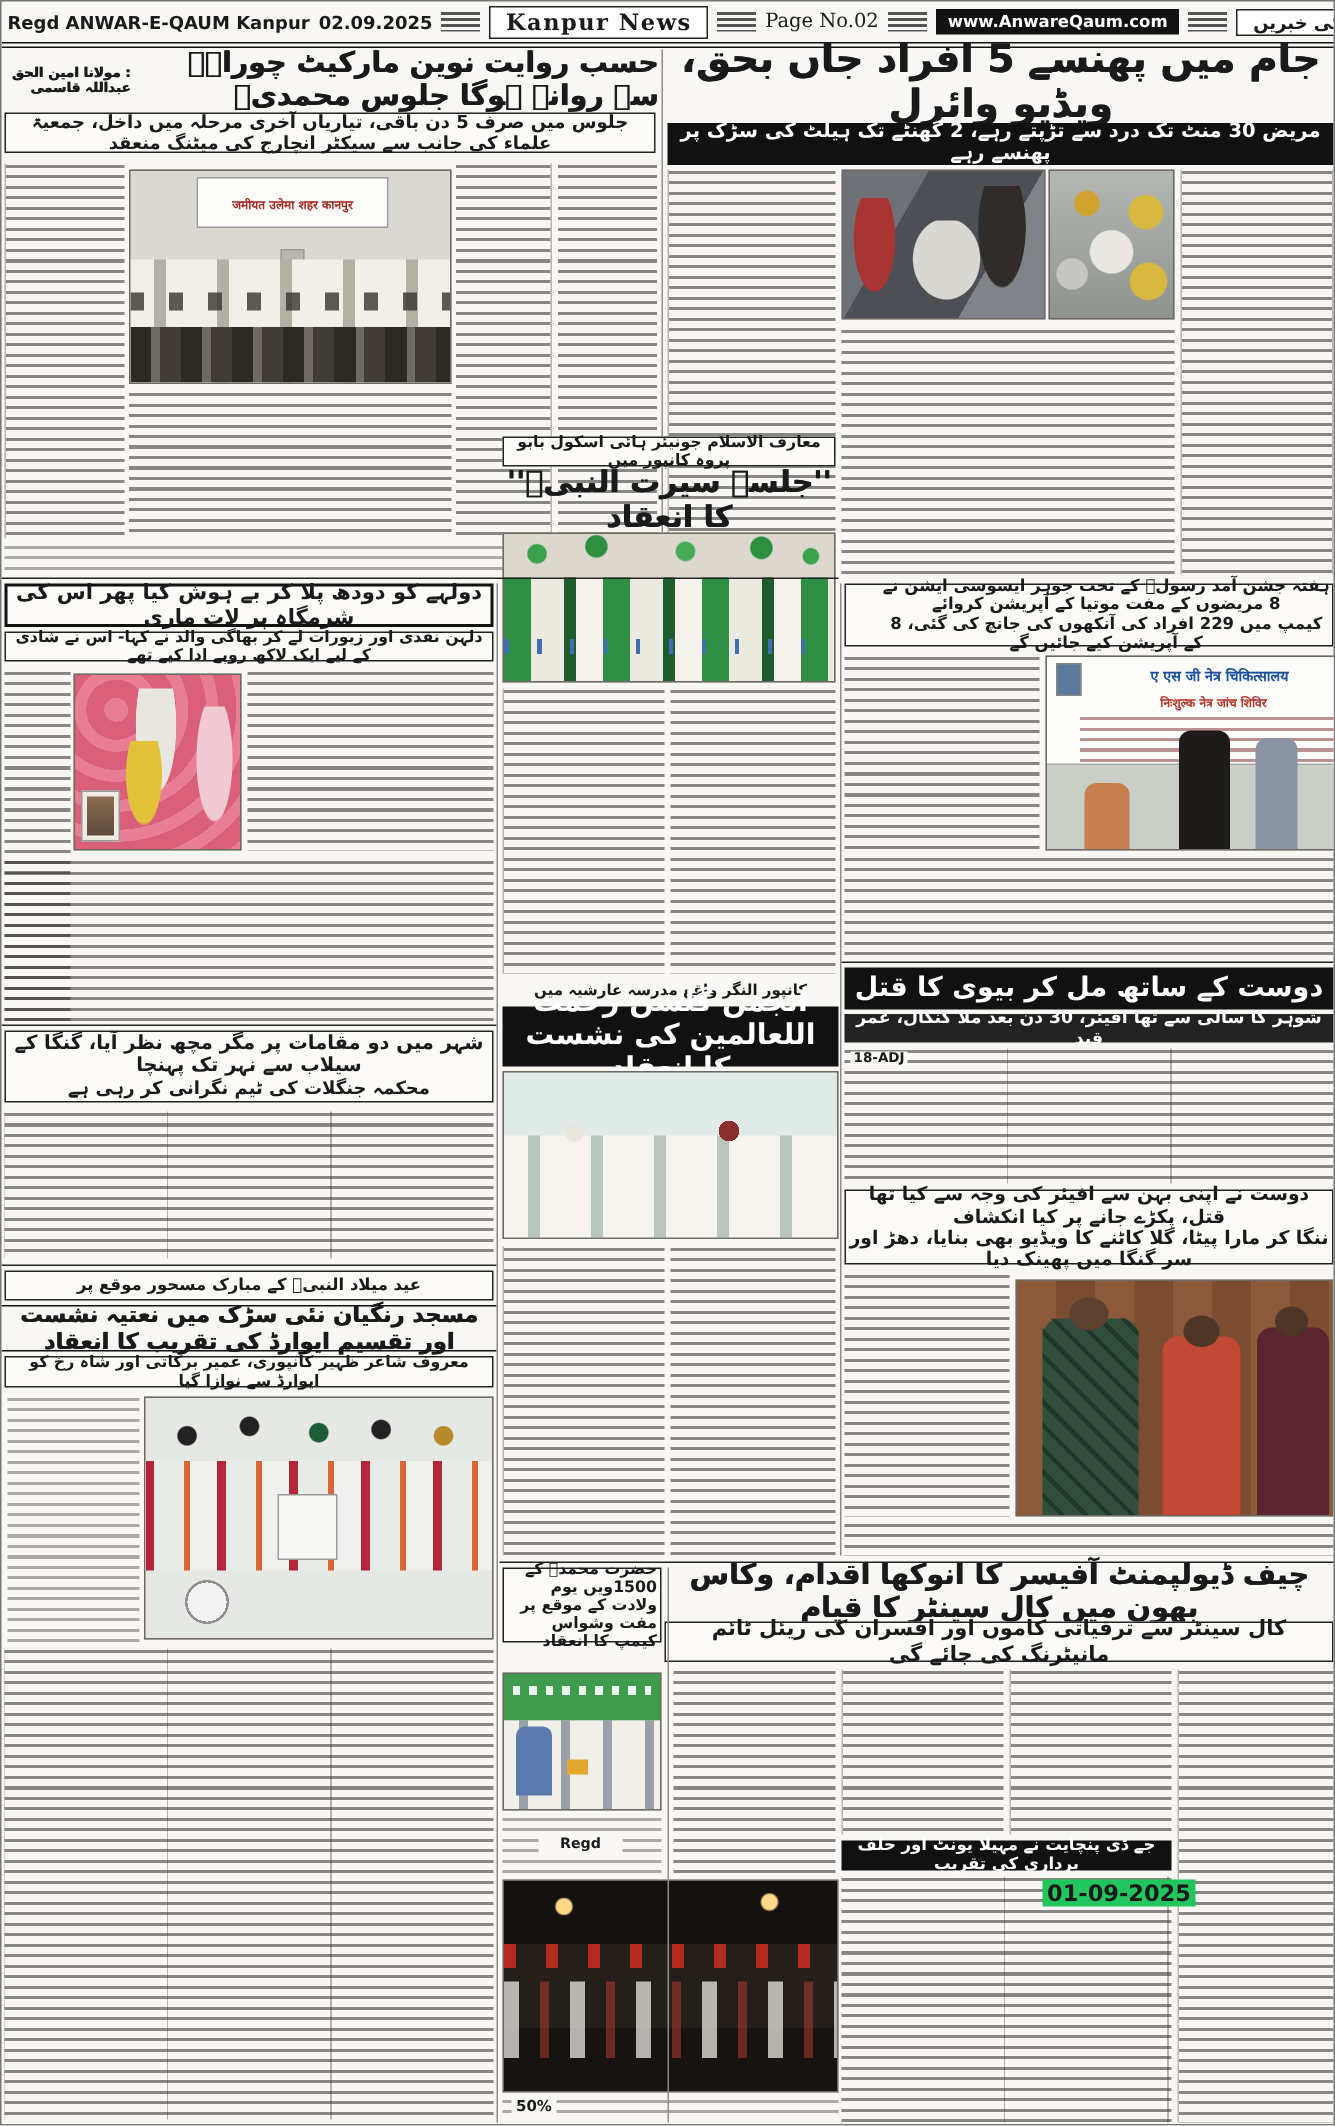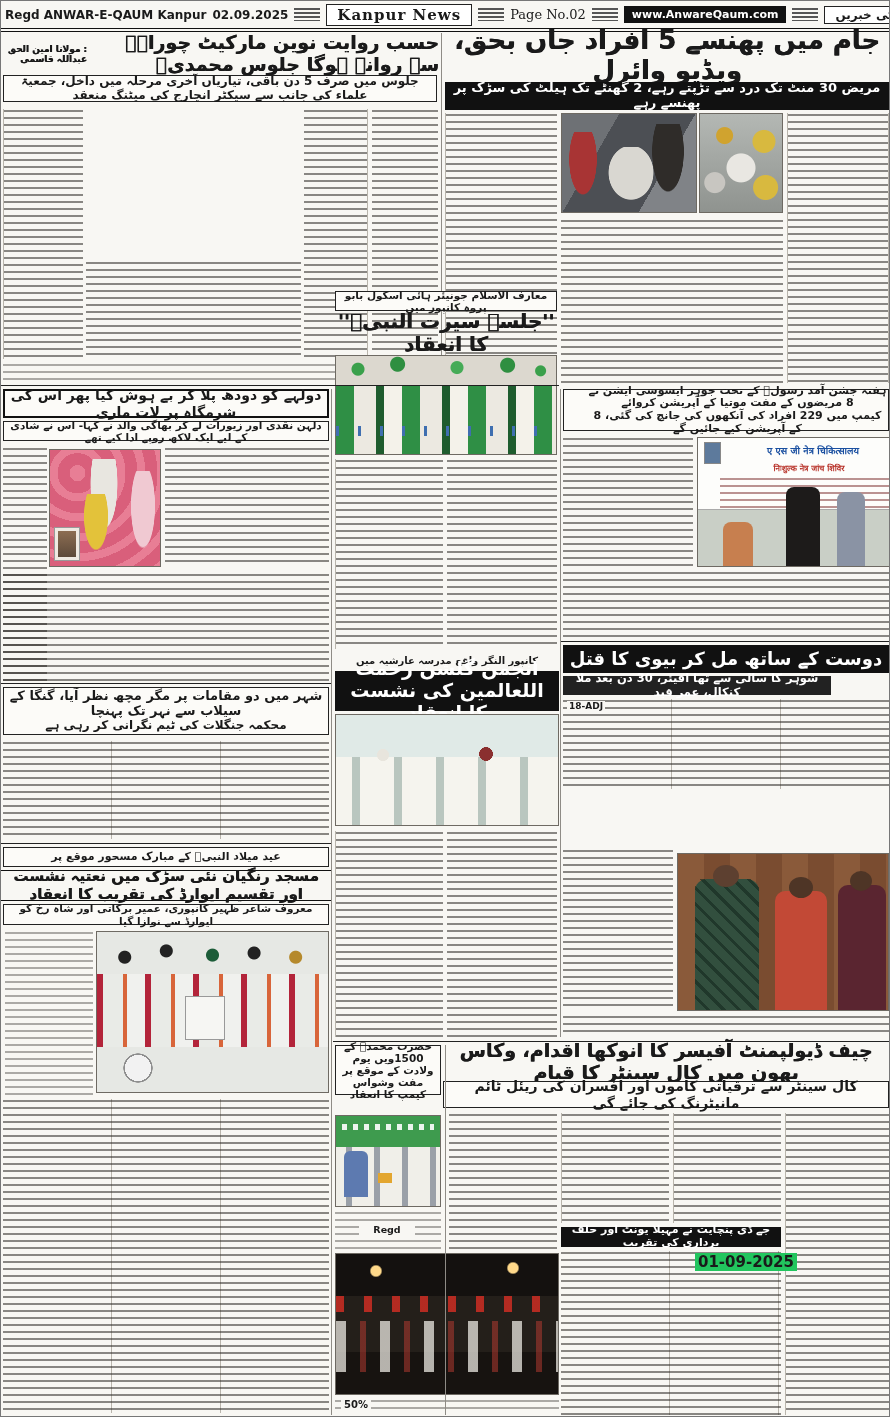--- a/index.html
+++ b/index.html
@@ -49,20 +49,29 @@
   </div>
   <div class="abs hr2" style="top:27px;left:0;width:890px;"></div>
 
   <div class="abs rtl hl heavy" style="top:36px;left:0;width:438px;height:34px;font-size:19px;display:flex;align-items:center;justify-content:center;gap:4px;">
     <span>حسب روایت نوین مارکیٹ چوراہے سے روانہ ہوگا جلوسِ محمدیؐ</span>
     <span style="font-size:9px;font-weight:bold;">: مولانا امین الحق عبداللہ قاسمی</span>
   </div>
   <div class="abs thinbox rtl hl ctr" style="top:74px;left:2px;width:434px;height:27px;font-size:12px;">جلوس میں صرف 5 دن باقی، تیاریاں آخری مرحلہ میں داخل، جمعیۃ علماء کی جانب سے سیکٹر انچارج کی میٹنگ منعقد</div>
 
   <div class="abs tx" style="top:108px;left:2px;width:80px;height:250px;border-left:1px solid #b9b5ac;"></div>
+  <div class="abs ph" style="top:112px;left:85px;width:215px;height:143px;">
+    <div style="inset:0;background:linear-gradient(#dbd8d1 0 55%,#cfcabf 55% 100%);"></div>
+    <div style="top:4px;left:44px;width:128px;height:34px;background:#fdfdfb;border:1px solid #999;color:#a52a22;font-size:8px;font-weight:bold;display:flex;align-items:center;justify-content:center;text-align:center;">जमीयत उलेमा शहर कानपुर</div>
+    <div style="top:52px;left:100px;width:16px;height:9px;background:#b9b6ae;border:1px solid #999;"></div>
+    <div style="bottom:0;left:0;right:0;height:58%;background:
+      repeating-linear-gradient(90deg,#f0efe8 0 16px,#b5b0a4 16px 24px,#f0efe8 24px 42px);"></div>
+    <div style="bottom:34%;left:0;right:0;height:12px;background:repeating-linear-gradient(90deg,#37332d 0 9px,transparent 9px 26px);opacity:.8;"></div>
+    <div style="bottom:0;left:0;right:0;height:26%;background:repeating-linear-gradient(90deg,#2c2924 0 14px,#6e6a62 14px 20px,#413d36 20px 34px);"></div>
+  </div>
   <div class="abs tx" style="top:108px;left:303px;width:64px;height:250px;border-right:1px solid #b9b5ac;"></div>
   <div class="abs tx" style="top:108px;left:371px;width:66px;height:250px;"></div>
   <div class="abs tx" style="top:260px;left:85px;width:215px;height:98px;"></div>
   <div class="abs tx-lite" style="top:362px;left:2px;width:435px;height:20px;"></div>
 
   <div class="abs vr" style="top:32px;left:440px;height:350px;"></div>
 
   <div class="abs rtl hl heavy ctr" style="top:32px;left:444px;width:444px;height:45px;font-size:26px;">جام میں پھنسے 5 افراد جاں بحق، ویڈیو وائرل</div>
   <div class="abs blackbar rtl hl ctr" style="top:81px;left:444px;width:444px;height:28px;font-size:13px;">مریض 30 منٹ تک درد سے تڑپتے رہے، 2 گھنٹے تک ہیلٹ کی سڑک پر پھنسے رہے</div>
 
@@ -132,26 +141,30 @@
     <div style="top:40px;left:22px;right:12px;height:30px;background-image:repeating-linear-gradient(to bottom,rgba(120,40,40,.5) 0 2px,transparent 2px 7px);"></div>
     <div style="bottom:0;left:42%;width:34px;height:62%;background:#1d1b1a;border-radius:8px 8px 0 0;"></div>
     <div style="bottom:0;left:66%;width:28px;height:58%;background:#8a93a4;border-radius:8px 8px 0 0;"></div>
     <div style="bottom:0;left:12%;width:30px;height:34%;background:#c77f4f;border-radius:8px 8px 0 0;"></div>
     <div style="bottom:2px;right:4px;width:14px;height:20px;background:#c0392b;"></div>
   </div>
   <div class="abs tx" style="top:570px;left:562px;width:326px;height:66px;"></div>
 
   <div class="abs hr" style="top:640px;left:560px;width:328px;"></div>
   <div class="abs blackbar rtl hl ctr" style="top:644px;left:562px;width:326px;height:28px;font-size:18px;">دوست کے ساتھ مل کر بیوی کا قتل</div>
-  <div class="abs blackbar rtl hl ctr" style="top:675px;left:562px;width:268px;height:19px;font-size:11.5px;background:#222;">شوہر کا سالی سے تھا افیئر، 30 دن بعد ملا کنکال، عمر قید</div>
+  <div class="abs blackbar rtl hl ctr" style="top:675px;left:562px;width:326px;height:19px;font-size:11.5px;background:#222;">شوہر کا سالی سے تھا افیئر، 30 دن بعد ملا کنکال، عمر قید</div>
   <div class="abs tx" style="top:698px;left:562px;width:326px;height:90px;background-image:
       repeating-linear-gradient(to bottom,rgba(45,42,38,.55) 1px 3px,transparent 3px 8px),
       repeating-linear-gradient(to right,transparent 0 108px,#b9b5ac 108px 109px);"></div>
   <div class="abs" style="top:700px;left:566px;font-size:9px;font-weight:bold;background:#f8f7f3;padding:0 2px;">18-ADJ</div>
 
+  <div class="abs thinbox rtl hl" style="top:792px;left:562px;width:326px;height:50px;font-size:12.5px;display:flex;flex-direction:column;align-items:center;justify-content:center;text-align:center;">
+    <span>دوست نے اپنی بہن سے افیئر کی وجہ سے کیا تھا قتل، پکڑے جانے پر کیا انکشاف</span>
+    <span>ننگا کر مارا پیٹا، گلا کاٹنے کا ویڈیو بھی بنایا، دھڑ اور سر گنگا میں پھینک دیا</span>
+  </div>
 
   <div class="abs tx" style="top:848px;left:562px;width:110px;height:162px;"></div>
   <div class="abs ph" style="top:852px;left:676px;width:212px;height:158px;">
     <div style="inset:0;background:repeating-linear-gradient(90deg,#8a5a3a 0 26px,#7a4c30 26px 52px);"></div>
     <div style="bottom:0;left:8%;width:64px;height:84%;background:#324f3e;border-radius:12px 12px 0 0;">
       <div style="position:absolute;inset:0;background:repeating-linear-gradient(45deg,transparent 0 8px,rgba(20,40,30,.6) 8px 11px);"></div>
       <div style="position:absolute;top:-14px;left:18px;width:26px;height:22px;background:#5d4030;border-radius:50%;"></div>
     </div>
     <div style="bottom:0;left:46%;width:52px;height:76%;background:#c24936;border-radius:10px 10px 0 0;">
       <div style="position:absolute;top:-14px;left:14px;width:24px;height:21px;background:#4e3526;border-radius:50%;"></div>
@@ -209,21 +222,21 @@
   <div class="abs tx" style="top:1112px;left:448px;width:108px;height:138px;"></div>
   <div class="abs tx" style="top:1112px;left:560px;width:108px;height:110px;border-left:1px solid #b9b5ac;"></div>
   <div class="abs tx" style="top:1112px;left:672px;width:108px;height:110px;border-left:1px solid #b9b5ac;"></div>
   <div class="abs tx" style="top:1112px;left:784px;width:104px;height:302px;border-left:1px solid #b9b5ac;"></div>
   <div class="abs blackbar rtl hl ctr" style="top:1226px;left:560px;width:220px;height:20px;font-size:11px;">جے ڈی پنچایت نے مہیلا یونٹ اور حلف برداری کی تقریب</div>
   <div class="abs tx" style="top:1250px;left:560px;width:220px;height:164px;background-image:
       repeating-linear-gradient(to bottom,rgba(45,42,38,.55) 1px 3px,transparent 3px 8px),
       repeating-linear-gradient(to right,transparent 0 108px,#b9b5ac 108px 109px);"></div>
   <div class="abs" style="top:1252px;left:694px;font-size:15px;font-weight:bold;background:#22c55e;padding:0 3px;">01-09-2025</div>
 
-  <div class="abs thinbox rtl hl ctr" style="top:1044px;left:334px;width:106px;height:50px;font-size:10.5px;padding:2px;">حضرت محمدؐ کے 1500ویں یوم ولادت کے موقع پر مفت وشواس کیمپ کا انعقاد</div>
+  <div class="abs thinbox rtl hl ctr" style="top:1044px;left:334px;width:106px;height:50px;font-size:10.5px;padding:2px;text-align:right;">حضرت محمدؐ کے 1500ویں یوم ولادت کے موقع پر مفت وشواس کیمپ کا انعقاد</div>
   <div class="abs ph" style="top:1114px;left:334px;width:106px;height:92px;">
     <div style="inset:0;background:#ccd3c6;"></div>
     <div style="top:0;left:0;right:0;height:34%;background:#3e9b4e;">
       <div style="position:absolute;top:8px;left:6px;right:6px;height:6px;background:repeating-linear-gradient(90deg,rgba(255,255,255,.9) 0 5px,transparent 5px 11px);"></div>
     </div>
     <div style="bottom:0;left:0;right:0;height:66%;background:repeating-linear-gradient(90deg,#f0efe9 0 10px,#9aa0a8 10px 16px,#f0efe9 16px 28px);"></div>
     <div style="bottom:10%;left:8%;width:24px;height:46px;background:#5d7ab0;border-radius:6px 6px 0 0;"></div>
     <div style="bottom:26%;left:40%;width:14px;height:10px;background:#e3a62f;"></div>
   </div>
   <div class="abs tx-lite" style="top:1210px;left:334px;width:106px;height:38px;"></div>

